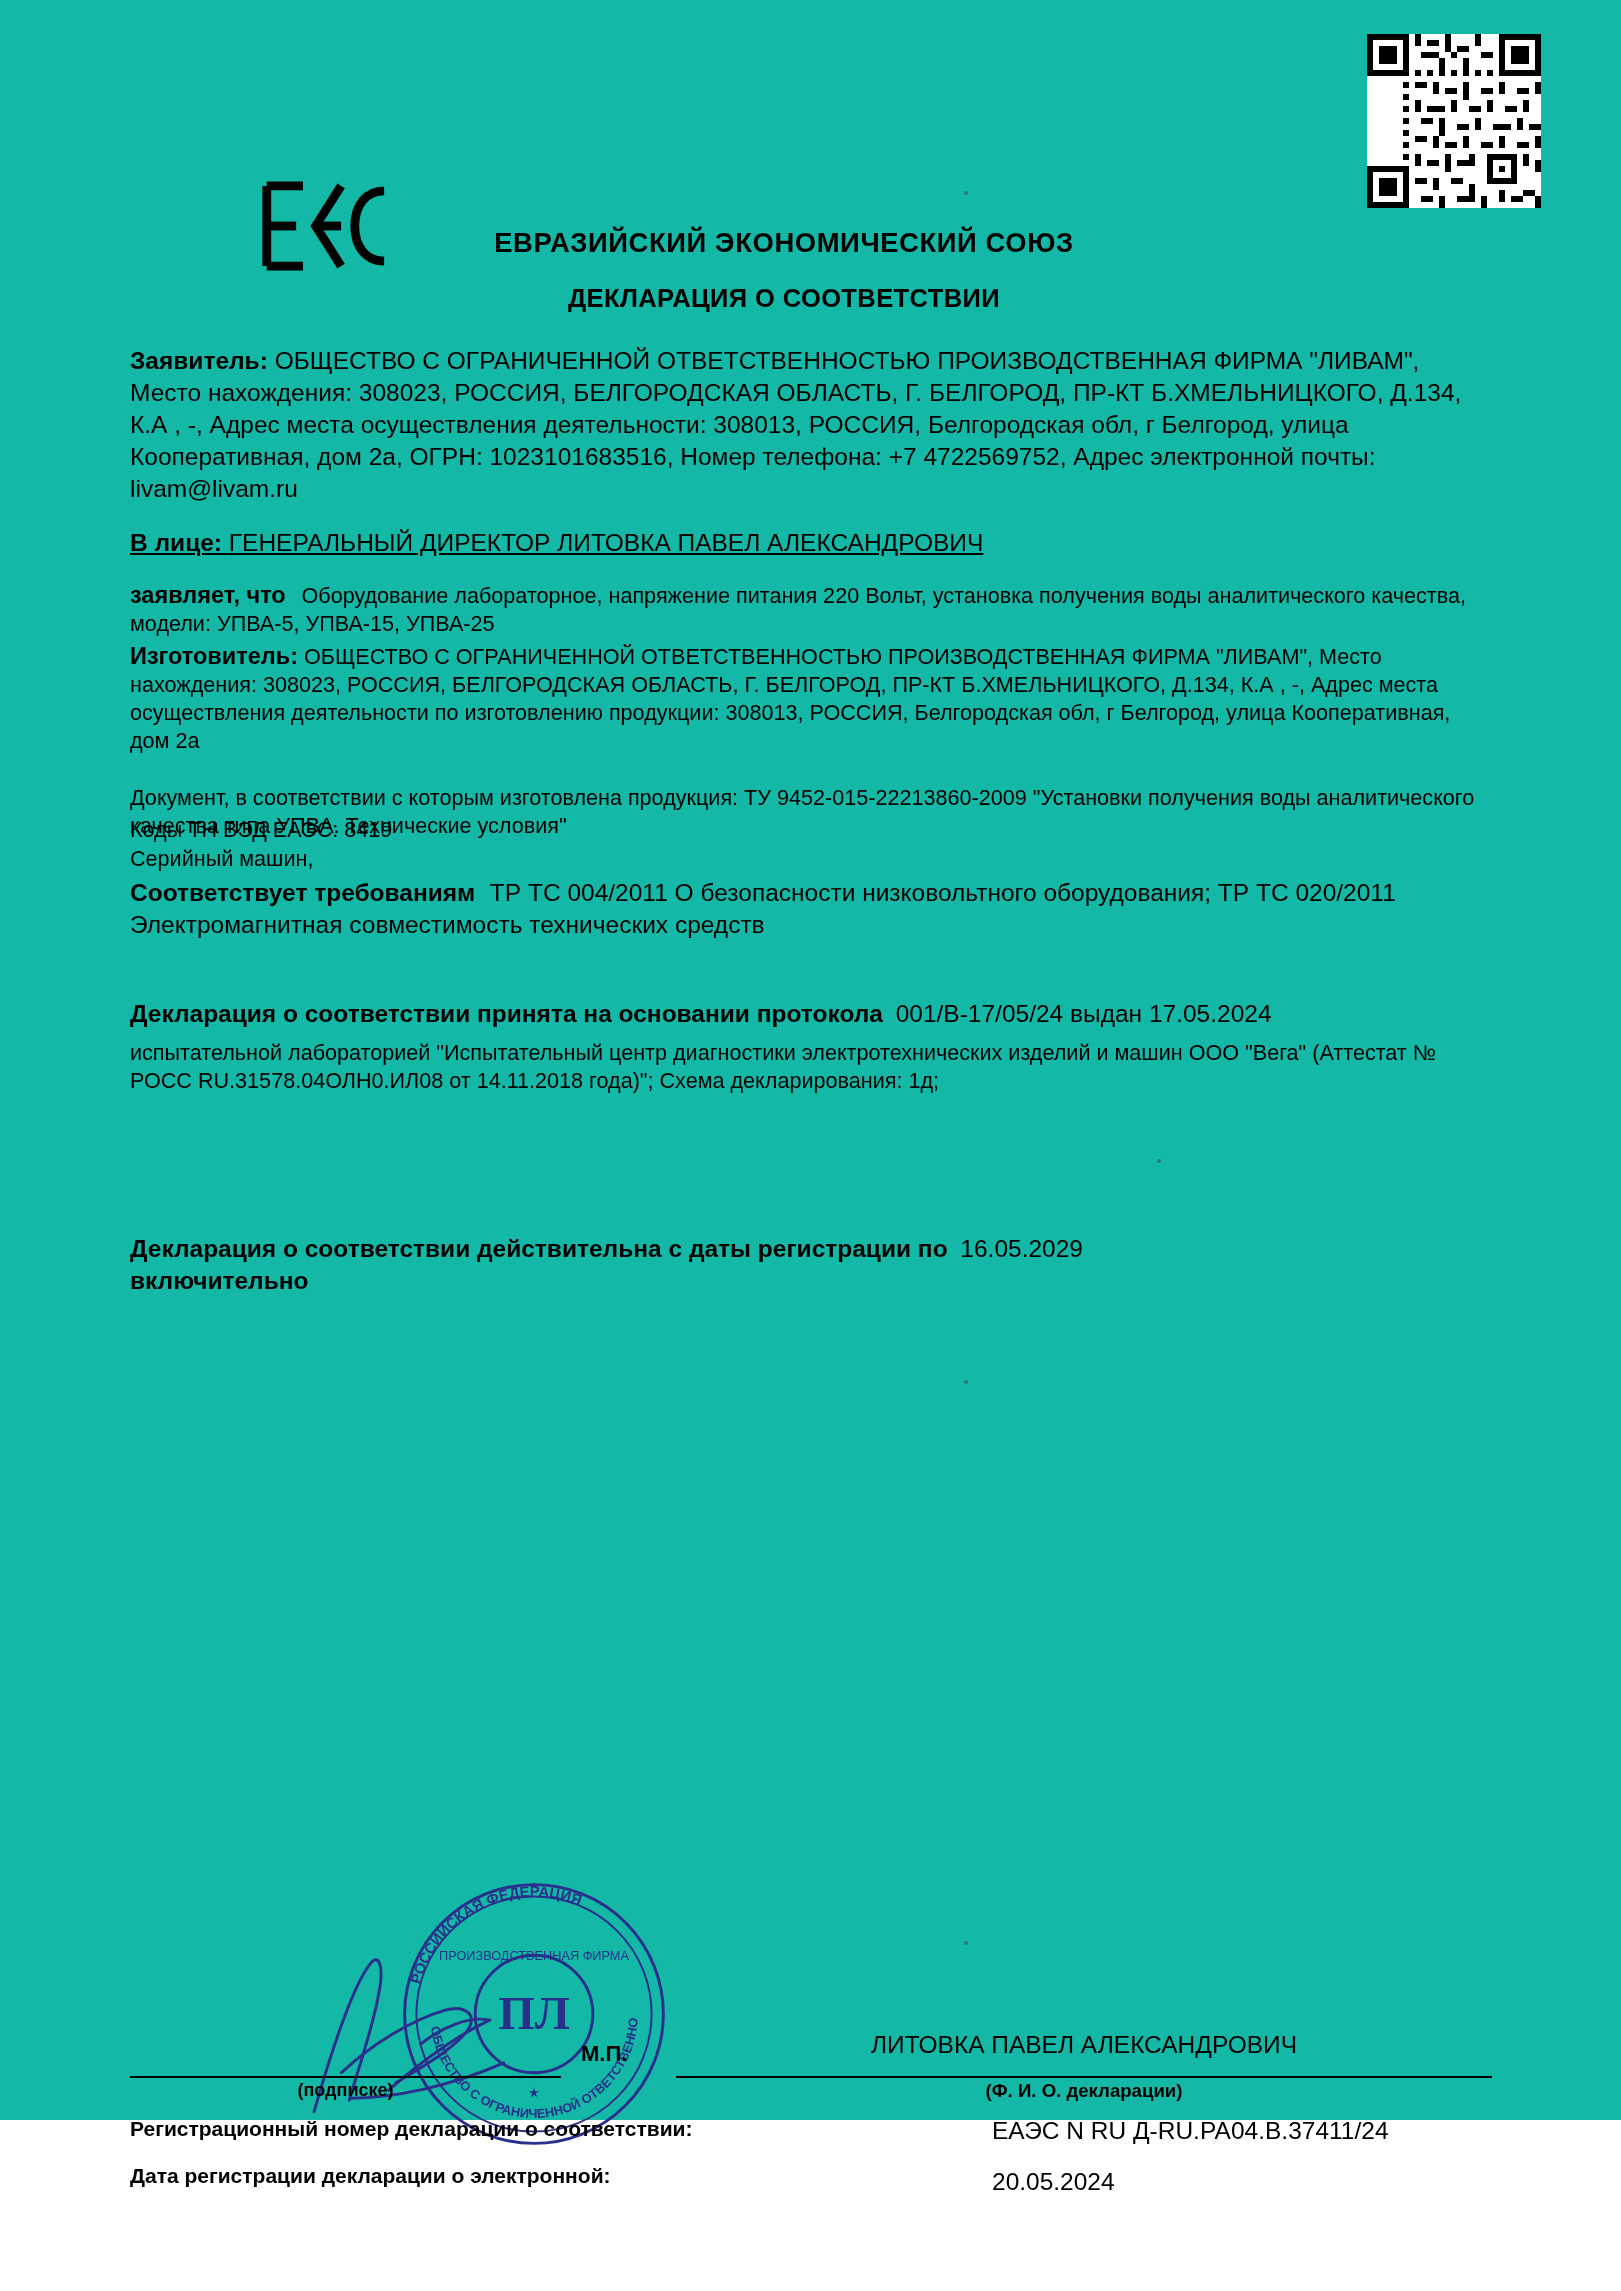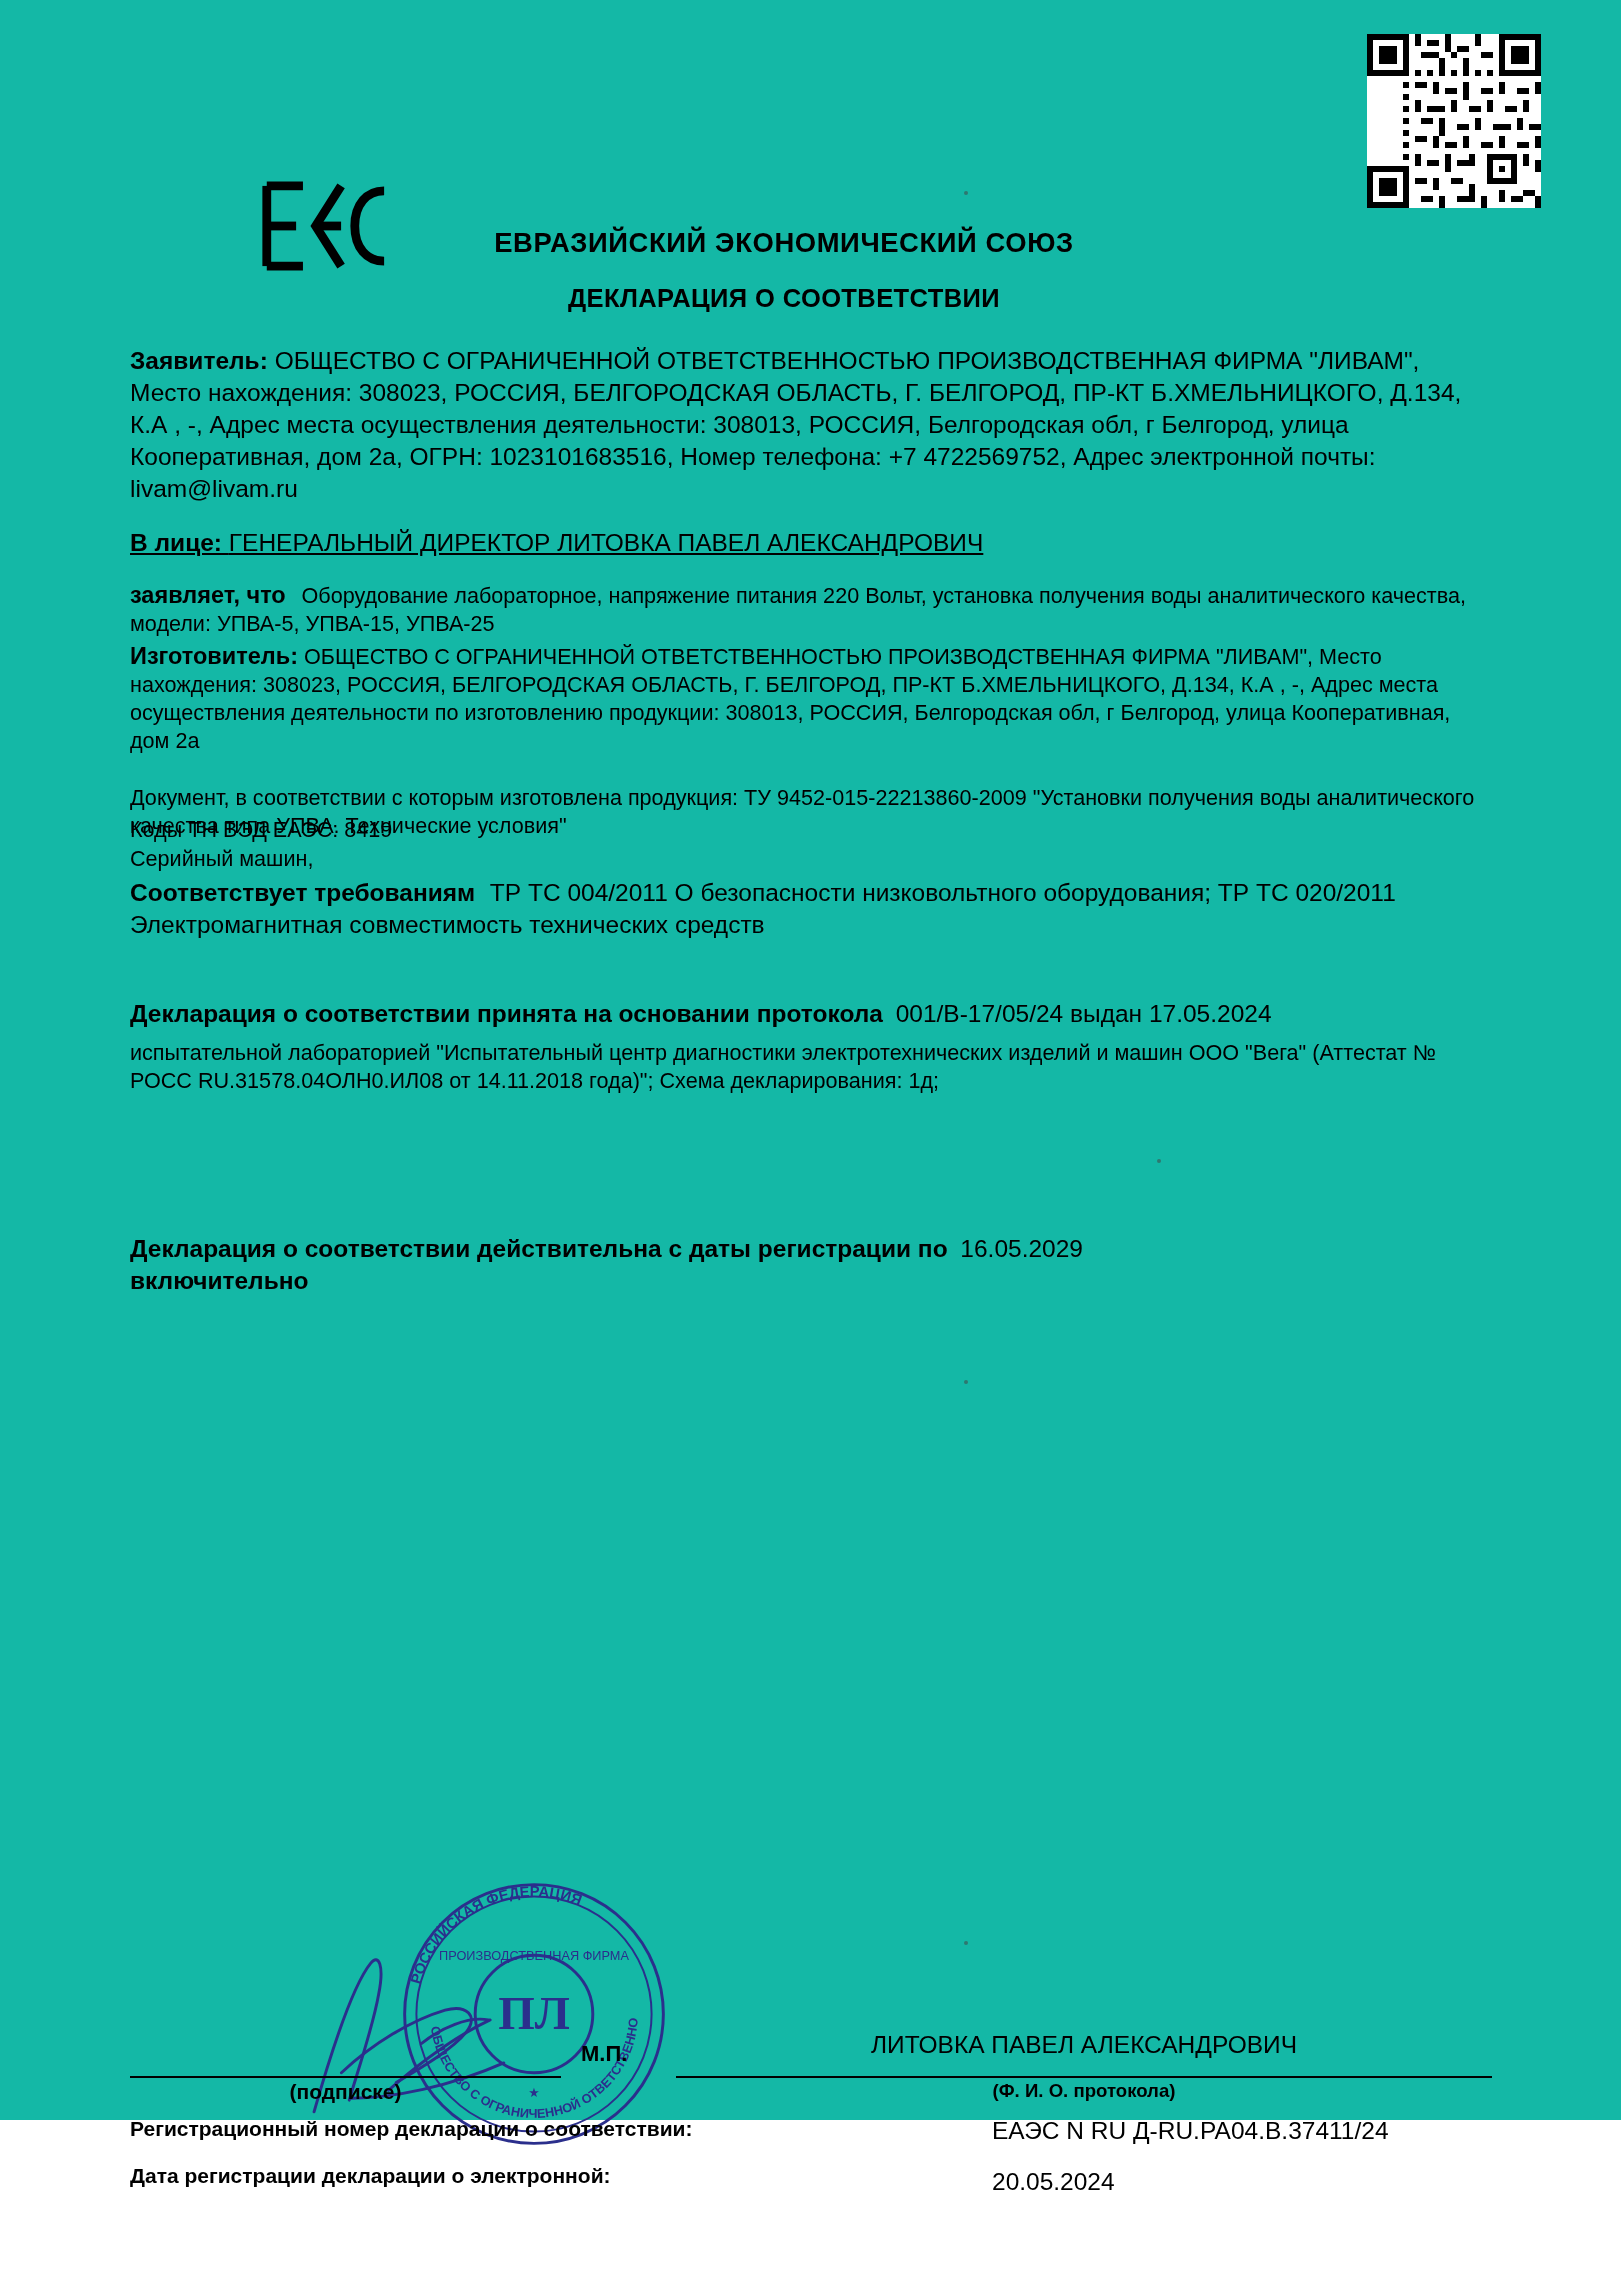--- a/index.html
+++ b/index.html
@@ -97,21 +97,21 @@
     top: 2076px;
     width: 431px;
     border-bottom: 2px solid #000;
   }
   .sig-caption-left {
     position: absolute;
     left: 130px;
     top: 2080px;
     width: 431px;
     text-align: center;
-    font-size: 21px;
+    font-size: 18px;
     font-weight: bold;
   }
   .mp {
     position: absolute;
     left: 581px;
     top: 2041px;
     font-size: 22px;
     font-weight: bold;
   }
   .sig-line-right {
@@ -369,21 +369,21 @@
       </g>
     </svg>
   </div>
 
   <div class="sig-line-left"></div>
   <div class="sig-caption-left">(подписке)</div>
   <div class="mp">М.П.</div>
 
   <div class="sig-name-right">ЛИТОВКА ПАВЕЛ АЛЕКСАНДРОВИЧ</div>
   <div class="sig-line-right"></div>
-  <div class="sig-caption-right">(Ф. И. О. протокола)</div>
+  <div class="sig-caption-right">(Ф. И. О. декларации)</div>
 
   <div class="reg-label" style="top:2117px;">Регистрационный номер декларации о соответствии:</div>
   <div class="reg-value" style="top:2117px;">ЕАЭС N RU Д-RU.РА04.В.37411/24</div>
 
   <div class="reg-label" style="top:2164px;">Дата регистрации декларации о электронной:</div>
   <div class="reg-value" style="top:2168px;">20.05.2024</div>
 
 </div>
 
 

